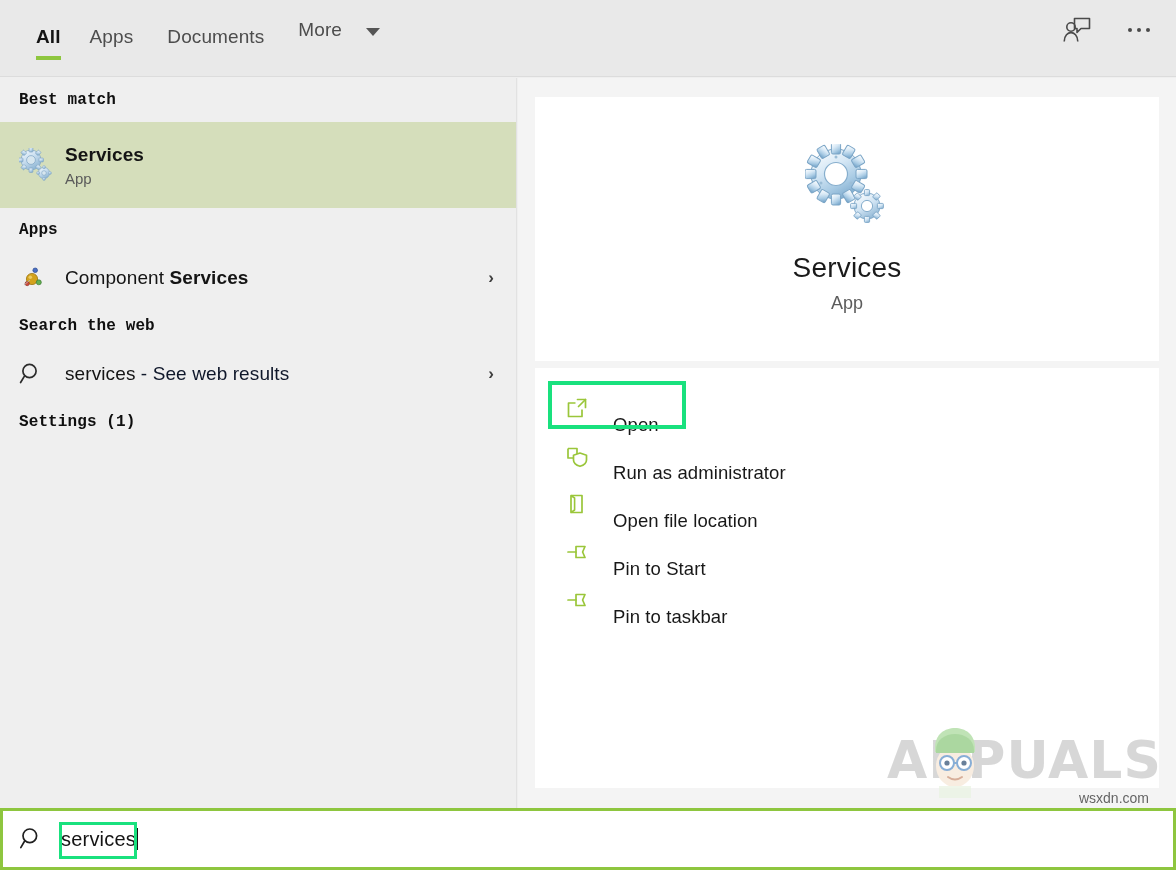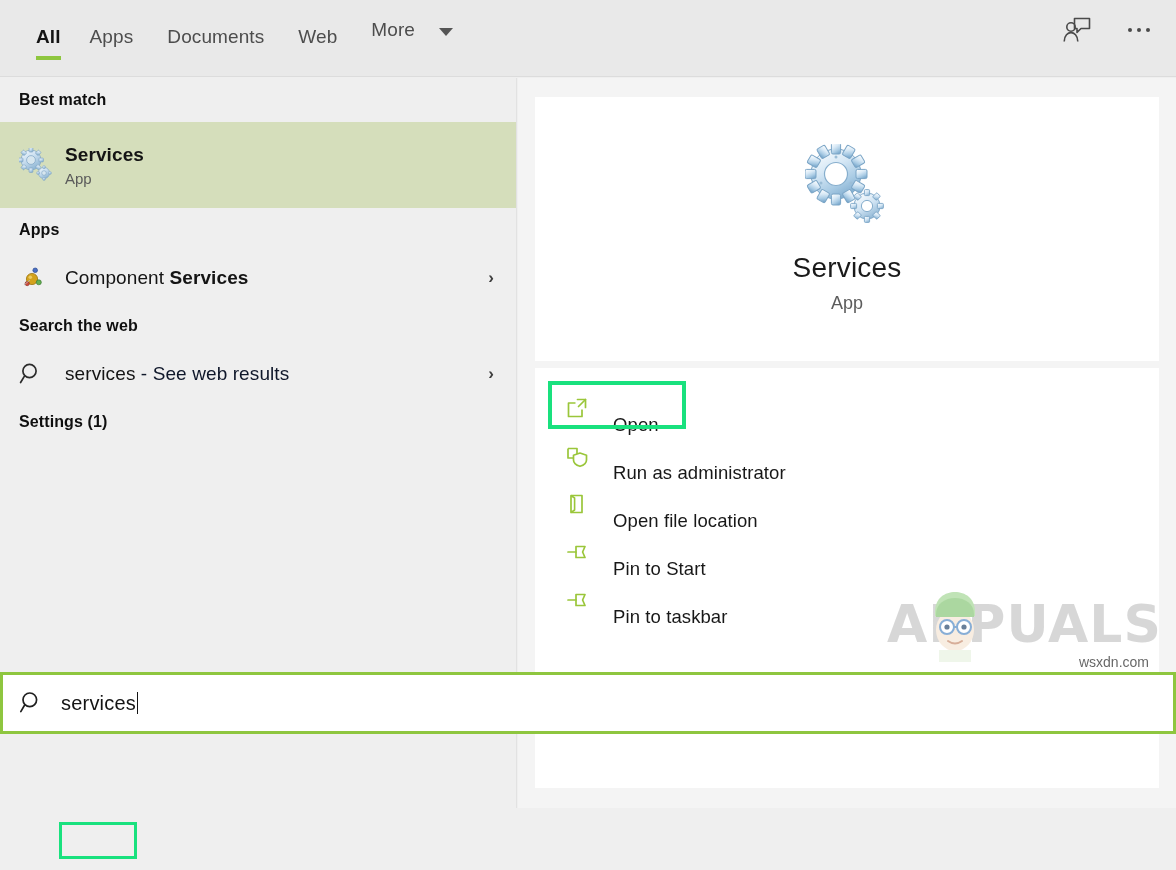--- a/index.html
+++ b/index.html
@@ -10,21 +10,21 @@
     height: 870px;
     overflow: hidden;
     font-family: "Liberation Sans", sans-serif;
     background: #efefef;
     -webkit-font-smoothing: antialiased;
   }
 
   #root {
     position: relative;
     width: 1176px;
-    height: 734px;
+    height: 870px;
     background: #efefef;
   }
 
   
   .tabbar {
     position: absolute;
     left: 0; top: 0;
     width: 1176px; height: 77px;
     background: #e9e9e9;
     border-bottom: 1px solid #dcdcdc;
@@ -110,20 +110,21 @@
   }
   .section-head {
     font-size: 16px;
     font-weight: bold;
     color: #0f0f0f;
     padding-left: 19px;
     height: 44px;
     display: flex;
     align-items: center;
     letter-spacing: 0.1px;
+    font-family: Liberation Mono, monospace;
   }
   .row {
     display: flex;
     align-items: center;
     height: 52px;
     padding-left: 19px;
     padding-right: 18px;
     cursor: default;
     position: relative;
   }
@@ -302,23 +303,20 @@
     <div class="tabs">
       <div class="tab first active">
         <span>All</span>
         <span class="underline"></span>
       </div>
       <div class="tab">
         <span>Apps</span>
       </div>
       <div class="tab">
         <span>Documents</span>
-      </div>
-      <div class="tab">
-        <span>Web</span>
       </div>
       <div class="tab more">
         <span>More</span>
         <span class="caret-down"></span>
       </div>
     </div>
 
     <div class="tabbar-right">
       <div class="icon-btn">
         <svg width="30" height="28" viewBox="0 0 30 28">

